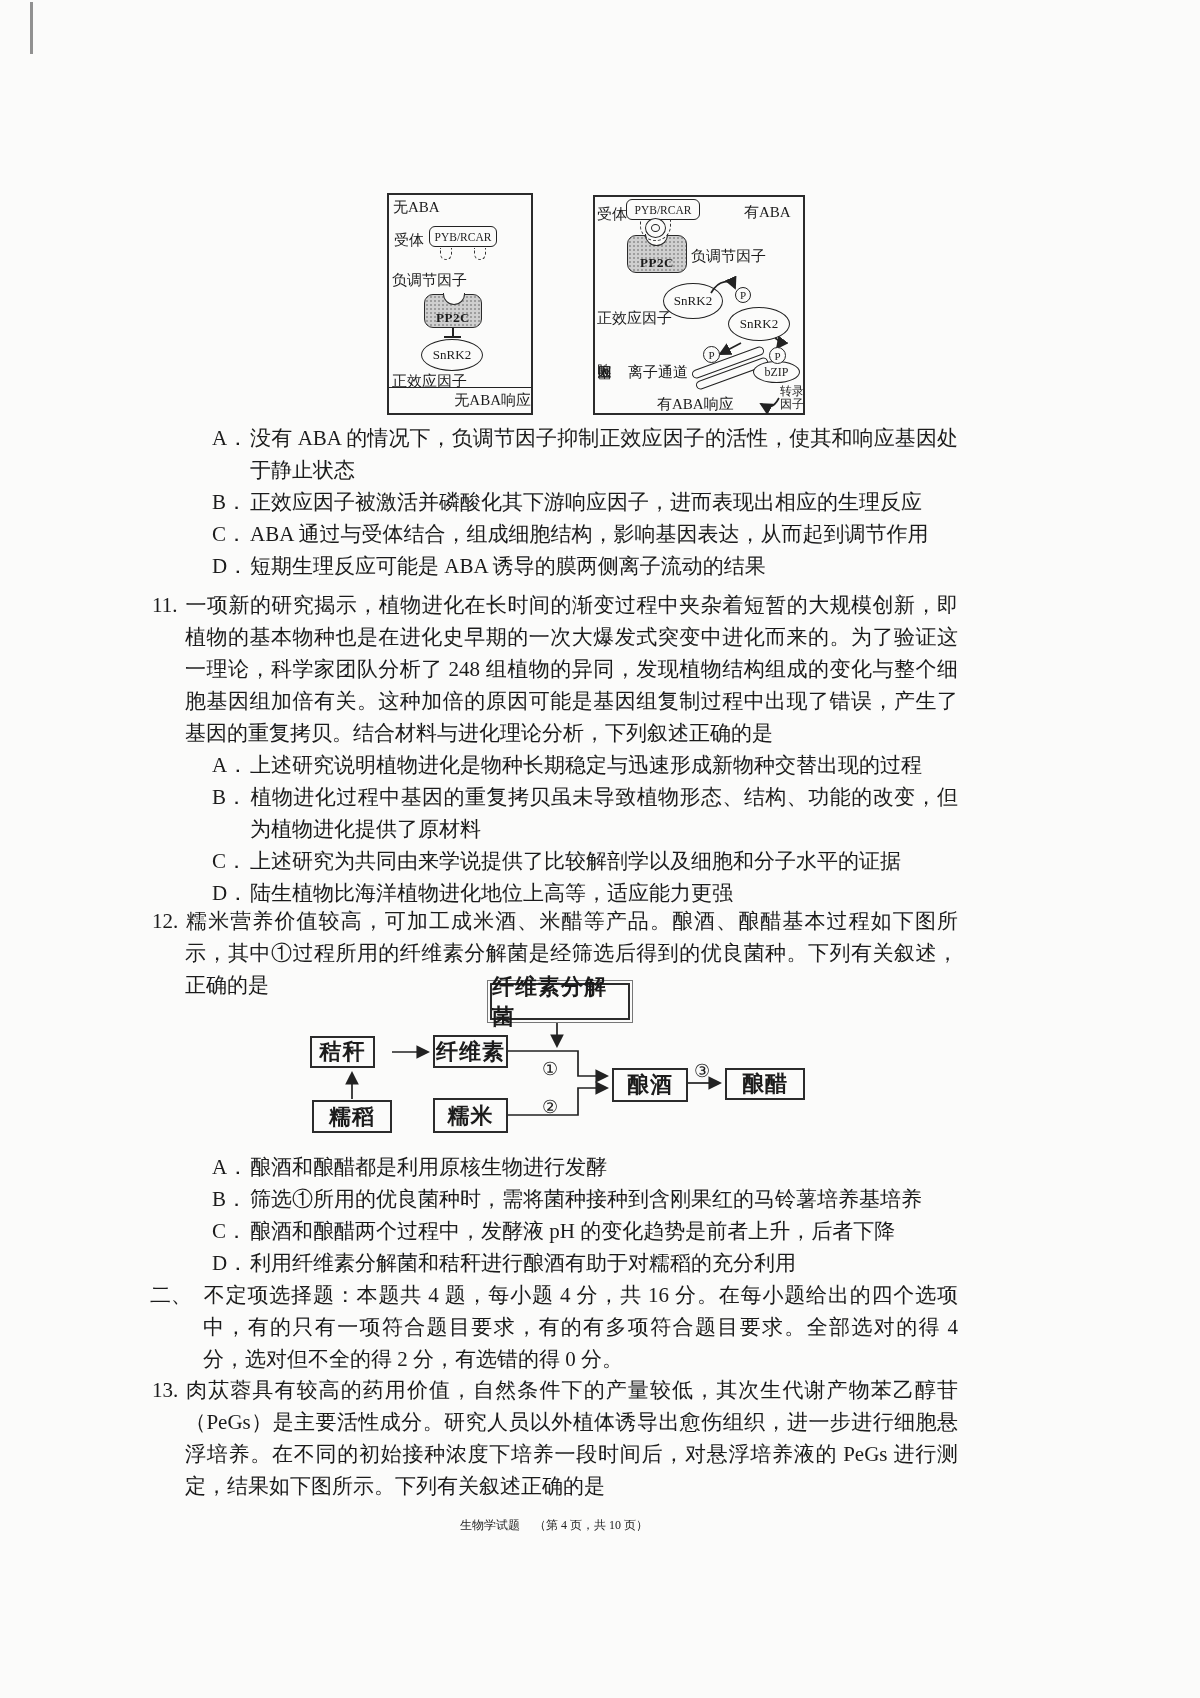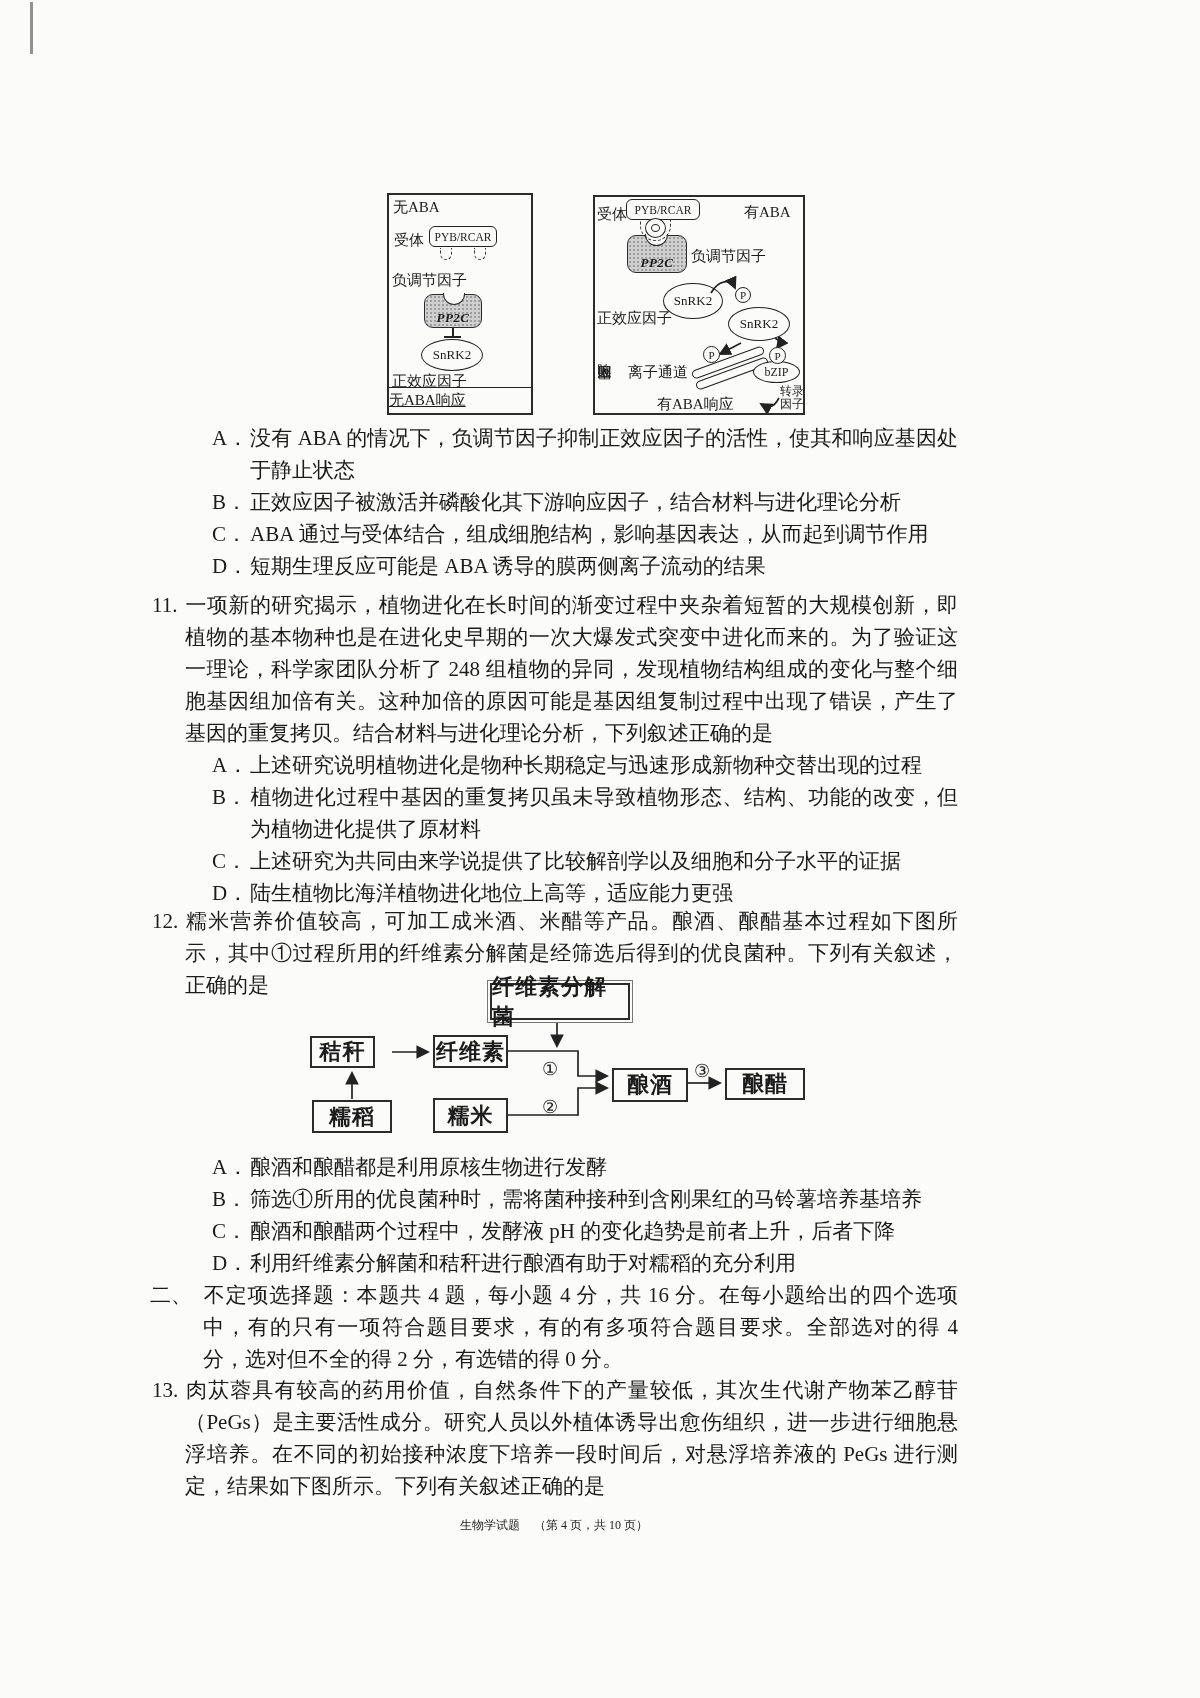--- a/index.html
+++ b/index.html
@@ -24,33 +24,33 @@
   .rbox { position:absolute; border:1.6px solid #222; border-radius:6px;
           display:flex; align-items:center; justify-content:center;
           font-size:11.5px; background:#fbfbfa; font-family:"Liberation Serif",serif; }
   .leg { position:absolute; width:12px; height:12px; border:1.5px dashed #333;
          border-top:none; border-radius:0 0 6px 6px; }
   .pp2c { position:absolute; border:1.6px solid #2a2a2a; border-radius:9px;
           background-color:#cfcfcf;
           background-image:radial-gradient(#9d9d9d 0.8px, transparent 0.9px);
           background-size:4px 4px; }
   .pp2c .pp2c-t { position:absolute; bottom:1px; left:0; right:0; text-align:center;
-          font-size:13px; font-weight:bold; letter-spacing:.5px;font-style:italic; }
+          font-size:13px; font-weight:bold; letter-spacing:.5px; }
   .notch { position:absolute; top:-2px; background:#fbfbfa; border:1.6px solid #2a2a2a;
            border-top:none; border-radius:0 0 22px 22px; }
   .ell { position:absolute; border:1.7px solid #222; border-radius:50%;
          display:flex; align-items:center; justify-content:center;
          font-size:13px; background:#fbfbfa; }
   .pcirc { position:absolute; border:1.5px solid #222; border-radius:50%;
            display:flex; align-items:center; justify-content:center;
            font-size:11px; background:#fbfbfa; z-index:3; }
   .vline { position:absolute; width:1.7px; background:#222; }
   .hbar { position:absolute; height:1.8px; background:#222; }
   .strip { position:absolute; left:0; right:0; bottom:0; height:26px;
-           border-top:1.8px solid #222; text-align:left; font-size:15px; line-height:24px;text-decoration:underline; }
+           border-top:1.8px solid #222; text-align:right; font-size:15px; line-height:24px; }
   .vert { position:absolute; writing-mode:vertical-rl; text-orientation:upright;
           font-size:14px; letter-spacing:1px; line-height:15px; }
   .ion-bar { position:absolute; width:76px; height:9px; border:1.6px solid #222;
              border-radius:6px; background:#fbfbfa; transform:rotate(-20deg); }
   .ball { position:absolute; border:1.6px solid #222; border-radius:50%; background:#fbfbfa; z-index:4; }
   .clamp { position:absolute; border:1.5px dashed #333; border-top:none;
            border-radius:0 0 16px 16px; z-index:2; }
   .overlay { position:absolute; left:0; top:0; z-index:1; }
   
   .flow { position:absolute; left:290px; top:980px; width:520px; height:160px; }
@@ -127,21 +127,21 @@
     <div class="lab" style="left:33px;top:166px">离子通道</div>
     <div class="pcirc" style="left:174px;top:150px;width:17px;height:17px">P</div>
     <div class="ell" style="left:158px;top:164px;width:47px;height:22px;font-size:12px">bZIP</div>
     <div class="tf-lab" style="left:184px;top:188px">转录因子</div>
     <div class="vert" style="left:2px;top:155px;height:62px">响应基因</div>
     <div class="lab" style="left:62px;top:198px">有ABA响应</div>
   </div>
 
   <div class="block" style="left:212px;top:422px;width:746px">
     <div class="para opt"><span class="optlbl">A．</span><span>没有 ABA 的情况下，负调节因子抑制正效应因子的活性，使其和响应基因处于静止状态</span></div>
-    <div class="para opt"><span class="optlbl">B．</span><span>正效应因子被激活并磷酸化其下游响应因子，结合材料与进化理论分析</span></div>
+    <div class="para opt"><span class="optlbl">B．</span><span>正效应因子被激活并磷酸化其下游响应因子，进而表现出相应的生理反应</span></div>
     <div class="para opt"><span class="optlbl">C．</span><span>ABA 通过与受体结合，组成细胞结构，影响基因表达，从而起到调节作用</span></div>
     <div class="para opt"><span class="optlbl">D．</span><span>短期生理反应可能是 ABA 诱导的膜两侧离子流动的结果</span></div>
   </div>
 
   <div class="block" style="left:152px;top:589px;width:806px">
     <div class="para num-para"><span class="numlbl">11.</span><span>一项新的研究揭示，植物进化在长时间的渐变过程中夹杂着短暂的大规模创新，即植物的基本物种也是在进化史早期的一次大爆发式突变中进化而来的。为了验证这一理论，科学家团队分析了 248 组植物的异同，发现植物结构组成的变化与整个细胞基因组加倍有关。这种加倍的原因可能是基因组复制过程中出现了错误，产生了基因的重复拷贝。结合材料与进化理论分析，下列叙述正确的是</span></div>
     <div style="margin-left:60px;width:746px">
       <div class="para opt"><span class="optlbl">A．</span><span>上述研究说明植物进化是物种长期稳定与迅速形成新物种交替出现的过程</span></div>
       <div class="para opt"><span class="optlbl">B．</span><span>植物进化过程中基因的重复拷贝虽未导致植物形态、结构、功能的改变，但为植物进化提供了原材料</span></div>
       <div class="para opt"><span class="optlbl">C．</span><span>上述研究为共同由来学说提供了比较解剖学以及细胞和分子水平的证据</span></div>

